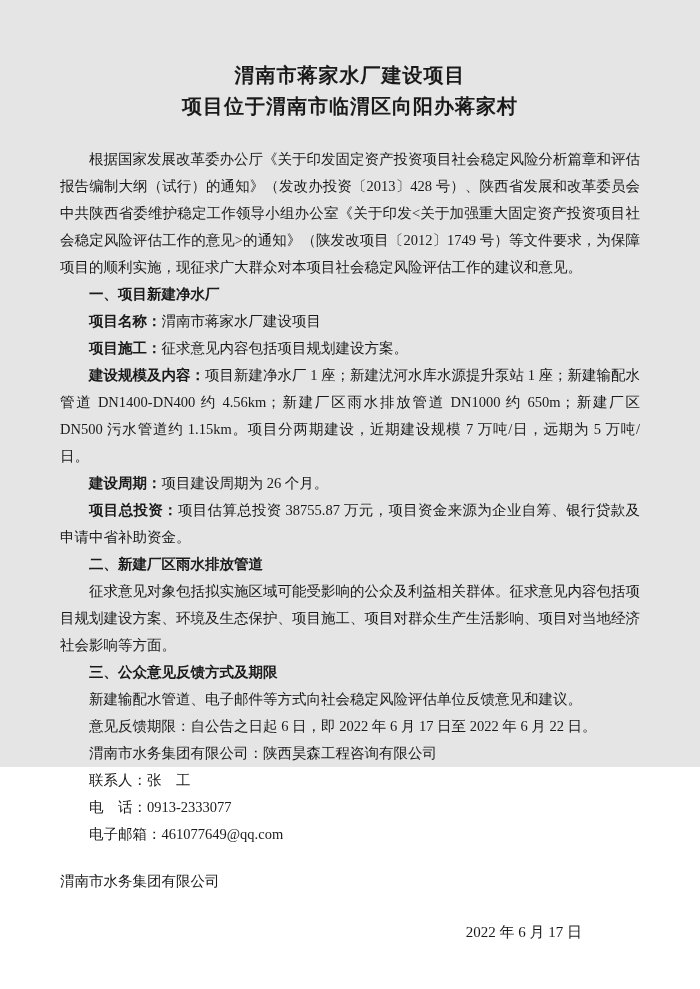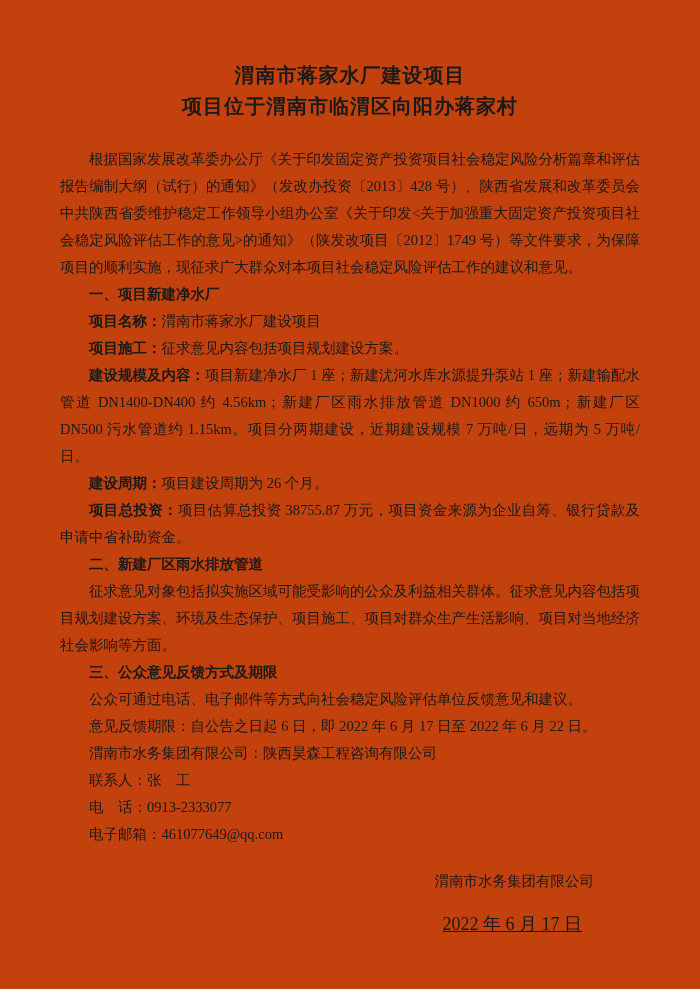--- a/index.html
+++ b/index.html
@@ -10,23 +10,23 @@
   body {
     width: 700px;
     height: 989px;
     font-family: "Liberation Serif", "DejaVu Serif", serif;
     color: #1a1a1a;
     overflow: hidden;
   }
   .page {
     box-sizing: border-box;
     width: 700px;
-    height: 989px;
+    height: 767px;
     padding: 60px 60px 0 60px;
-    background: #c2410c;
+    background: #e5e5e5;
   }
   .doc-title {
     margin: 0;
     text-align: center;
     font-size: 20px;
     font-weight: bold;
     line-height: 31px;
     letter-spacing: 1px;
   }
   .body-text {
@@ -46,32 +46,30 @@
     font-weight: bold;
     text-indent: 2em;
   }
   .lbl {
     font-weight: bold;
   }
   .sig-org {
     margin-top: 20px;
     font-size: 14.5px;
     line-height: 27px;
-    text-align: right;
     text-indent: 0;
     padding-right: 46px;
   }
   .sig-date {
-    margin-top: 16px;
-    font-size: 18px;
+    margin-top: 24px;
+    font-size: 15px;
     line-height: 27px;
     text-align: right;
     text-indent: 0;
     padding-right: 58px;
-    text-decoration: underline;
   }
 </style>
 </head>
 <body>
 
 <div class="page">
 
   <h1 class="doc-title">渭南市蒋家水厂建设项目</h1>
   <h1 class="doc-title">项目位于渭南市临渭区向阳办蒋家村</h1>
 
@@ -98,21 +96,21 @@
   <p class="body-text">
     <span class="lbl">项目总投资：</span><span>项目估算总投资 38755.87 万元，项目资金来源为企业自筹、银行贷款及申请中省补助资金。</span>
   </p>
 
   <p class="heading">二、新建厂区雨水排放管道</p>
 
   <p class="body-text">征求意见对象包括拟实施区域可能受影响的公众及利益相关群体。征求意见内容包括项目规划建设方案、环境及生态保护、项目施工、项目对群众生产生活影响、项目对当地经济社会影响等方面。</p>
 
   <p class="heading">三、公众意见反馈方式及期限</p>
 
-  <p class="body-text">公众可通过电话、电子邮件等方式向社会稳定风险评估单位反馈意见和建议。</p>
+  <p class="body-text">新建输配水管道、电子邮件等方式向社会稳定风险评估单位反馈意见和建议。</p>
 
   <p class="body-text">意见反馈期限：自公告之日起 6 日，即 2022 年 6 月 17 日至 2022 年 6 月 22 日。</p>
 
 
   <p class="body-text">渭南市水务集团有限公司：陕西昊森工程咨询有限公司</p>
 
   <p class="body-text">联系人：张　工</p>
 
   <p class="body-text">电　话：0913-2333077</p>
 

